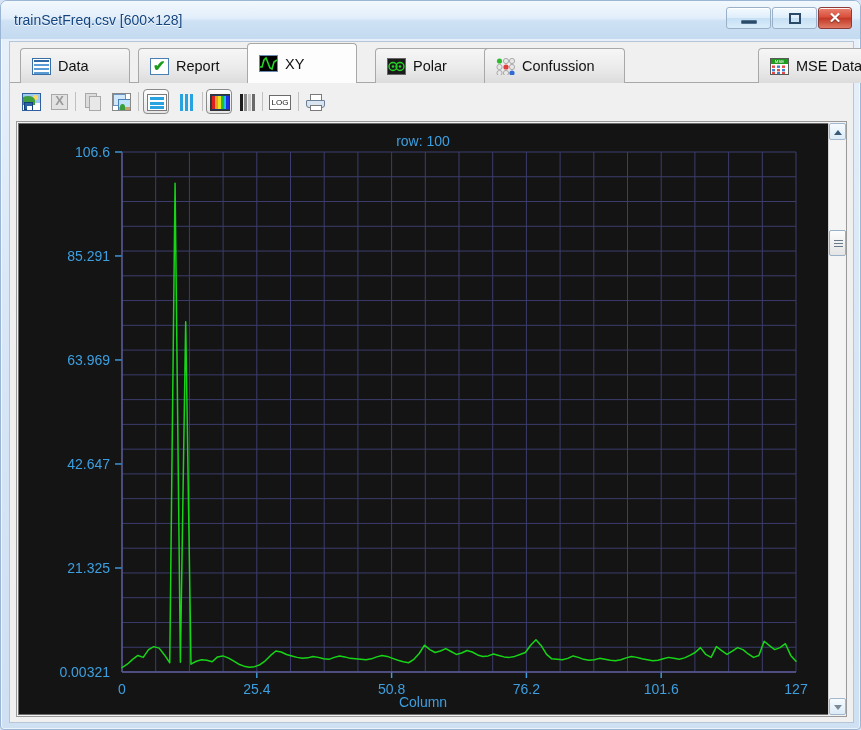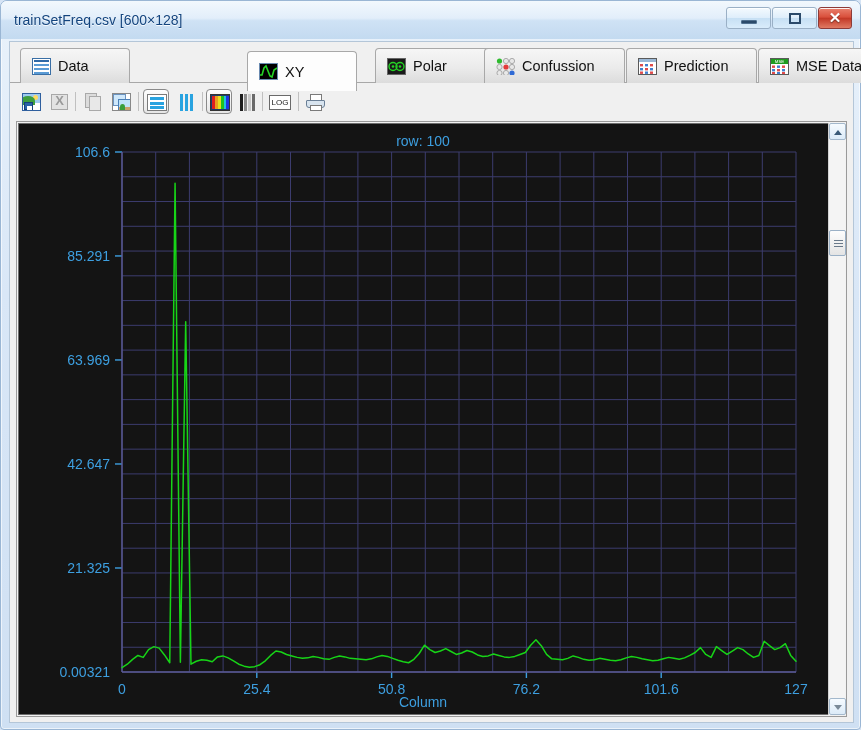--- a/index.html
+++ b/index.html
@@ -66,21 +66,20 @@
     border:1px solid #a8a8a8;border-bottom:none;
     border-radius:4px 4px 0 0;
     display:flex;align-items:center;padding:4px 11px;gap:7px;
     cursor:default;
   }
   .tab.active{
     top:1px;height:40px;
     background:#fdfdfd;
     border-color:#a8a8a8;
     z-index:5;
-    margin-top:8px;
   }
   .tab-label{font-size:14.5px;color:#111;white-space:nowrap;}
   .tab .ic{width:19px;height:17px;position:relative;flex:none;}
   
   .ic-data{background:#fff;border:1px solid #3a6fa5;box-sizing:border-box;}
   .ic-data i{position:absolute;left:1px;right:1px;height:2px;background:#5a9bd5;}
   .ic-data i:nth-child(1){top:1px;background:#2f6aa8;}
   .ic-data i:nth-child(2){top:5px;}
   .ic-data i:nth-child(3){top:9px;}
   .ic-data i:nth-child(4){top:13px;}
@@ -223,20 +222,24 @@
       <div class="tab" style="left:10px;width:110px;">
         <span class="ic ic-data">
             <i></i>
             <i></i>
             <i></i>
             <i></i>
           </span>
         <span class="tab-label">Data</span>
       </div>
 
+      <div class="tab" style="left:128px;width:125px;">
+        <span class="ic ic-report"></span>
+        <span class="tab-label">Report</span>
+      </div>
 
       <div class="tab active" style="left:237px;width:110px;">
         <span class="ic ic-xy">
           <svg width="17" height="15" viewBox="0 0 17 15">
             <polyline points="0,11 2,11 4,4 6,2 8,7 10,12 12,13 14,6 17,4" fill="none" stroke="#25d425" stroke-width="1.6"></polyline>
           </svg>
         </span>
         <span class="tab-label">XY</span>
       </div>
 
@@ -262,37 +265,20 @@
             <circle cx="10" cy="9" r="2.6" fill="#e23b3b"></circle>
             <circle cx="16" cy="9" r="2.6" fill="#e8e8e8" stroke="#aaa"></circle>
             <circle cx="3.5" cy="15" r="2.6" fill="#e8e8e8" stroke="#aaa"></circle>
             <circle cx="10" cy="15" r="2.6" fill="#e8e8e8" stroke="#aaa"></circle>
             <circle cx="16" cy="15" r="2.6" fill="#2f6ad5"></circle>
           </svg>
         </span>
         <span class="tab-label">Confussion</span>
       </div>
 
-      <div class="tab" style="left:616px;width:131px;">
-        <span class="ic ic-pred">
-          <svg width="17" height="15" viewBox="0 0 17 15">
-            <rect x="0" y="0" width="17" height="3" fill="#9bb8d6"></rect>
-            <rect x="1" y="5" width="3" height="2.4" fill="#e04b4b"></rect>
-            <rect x="6" y="5" width="3" height="2.4" fill="#3f7fd0"></rect>
-            <rect x="11" y="5" width="3" height="2.4" fill="#e04b4b"></rect>
-            <rect x="1" y="9" width="3" height="2.4" fill="#3f7fd0"></rect>
-            <rect x="6" y="9" width="3" height="2.4" fill="#e04b4b"></rect>
-            <rect x="11" y="9" width="3" height="2.4" fill="#3f7fd0"></rect>
-            <rect x="1" y="12.5" width="3" height="2.4" fill="#e04b4b"></rect>
-            <rect x="6" y="12.5" width="3" height="2.4" fill="#3f7fd0"></rect>
-            <rect x="11" y="12.5" width="3" height="2.4" fill="#e04b4b"></rect>
-          </svg>
-        </span>
-        <span class="tab-label">Prediction</span>
-      </div>
 
       <div class="tab" style="left:748px;width:126px;">
         <span class="ic ic-mse">
           <svg width="17" height="15" viewBox="0 0 17 15">
             <rect x="0" y="0" width="17" height="5" fill="#1f9b1f"></rect>
             <text x="8.5" y="4.2" font-size="4.4" fill="#ffffff" text-anchor="middle" font-family="Liberation Sans">MSE</text>
             <rect x="1" y="6.5" width="3" height="2.4" fill="#e04b4b"></rect>
             <rect x="6" y="6.5" width="3" height="2.4" fill="#3f7fd0"></rect>
             <rect x="11" y="6.5" width="3" height="2.4" fill="#e04b4b"></rect>
             <rect x="1" y="10" width="3" height="2.4" fill="#3f7fd0"></rect>

